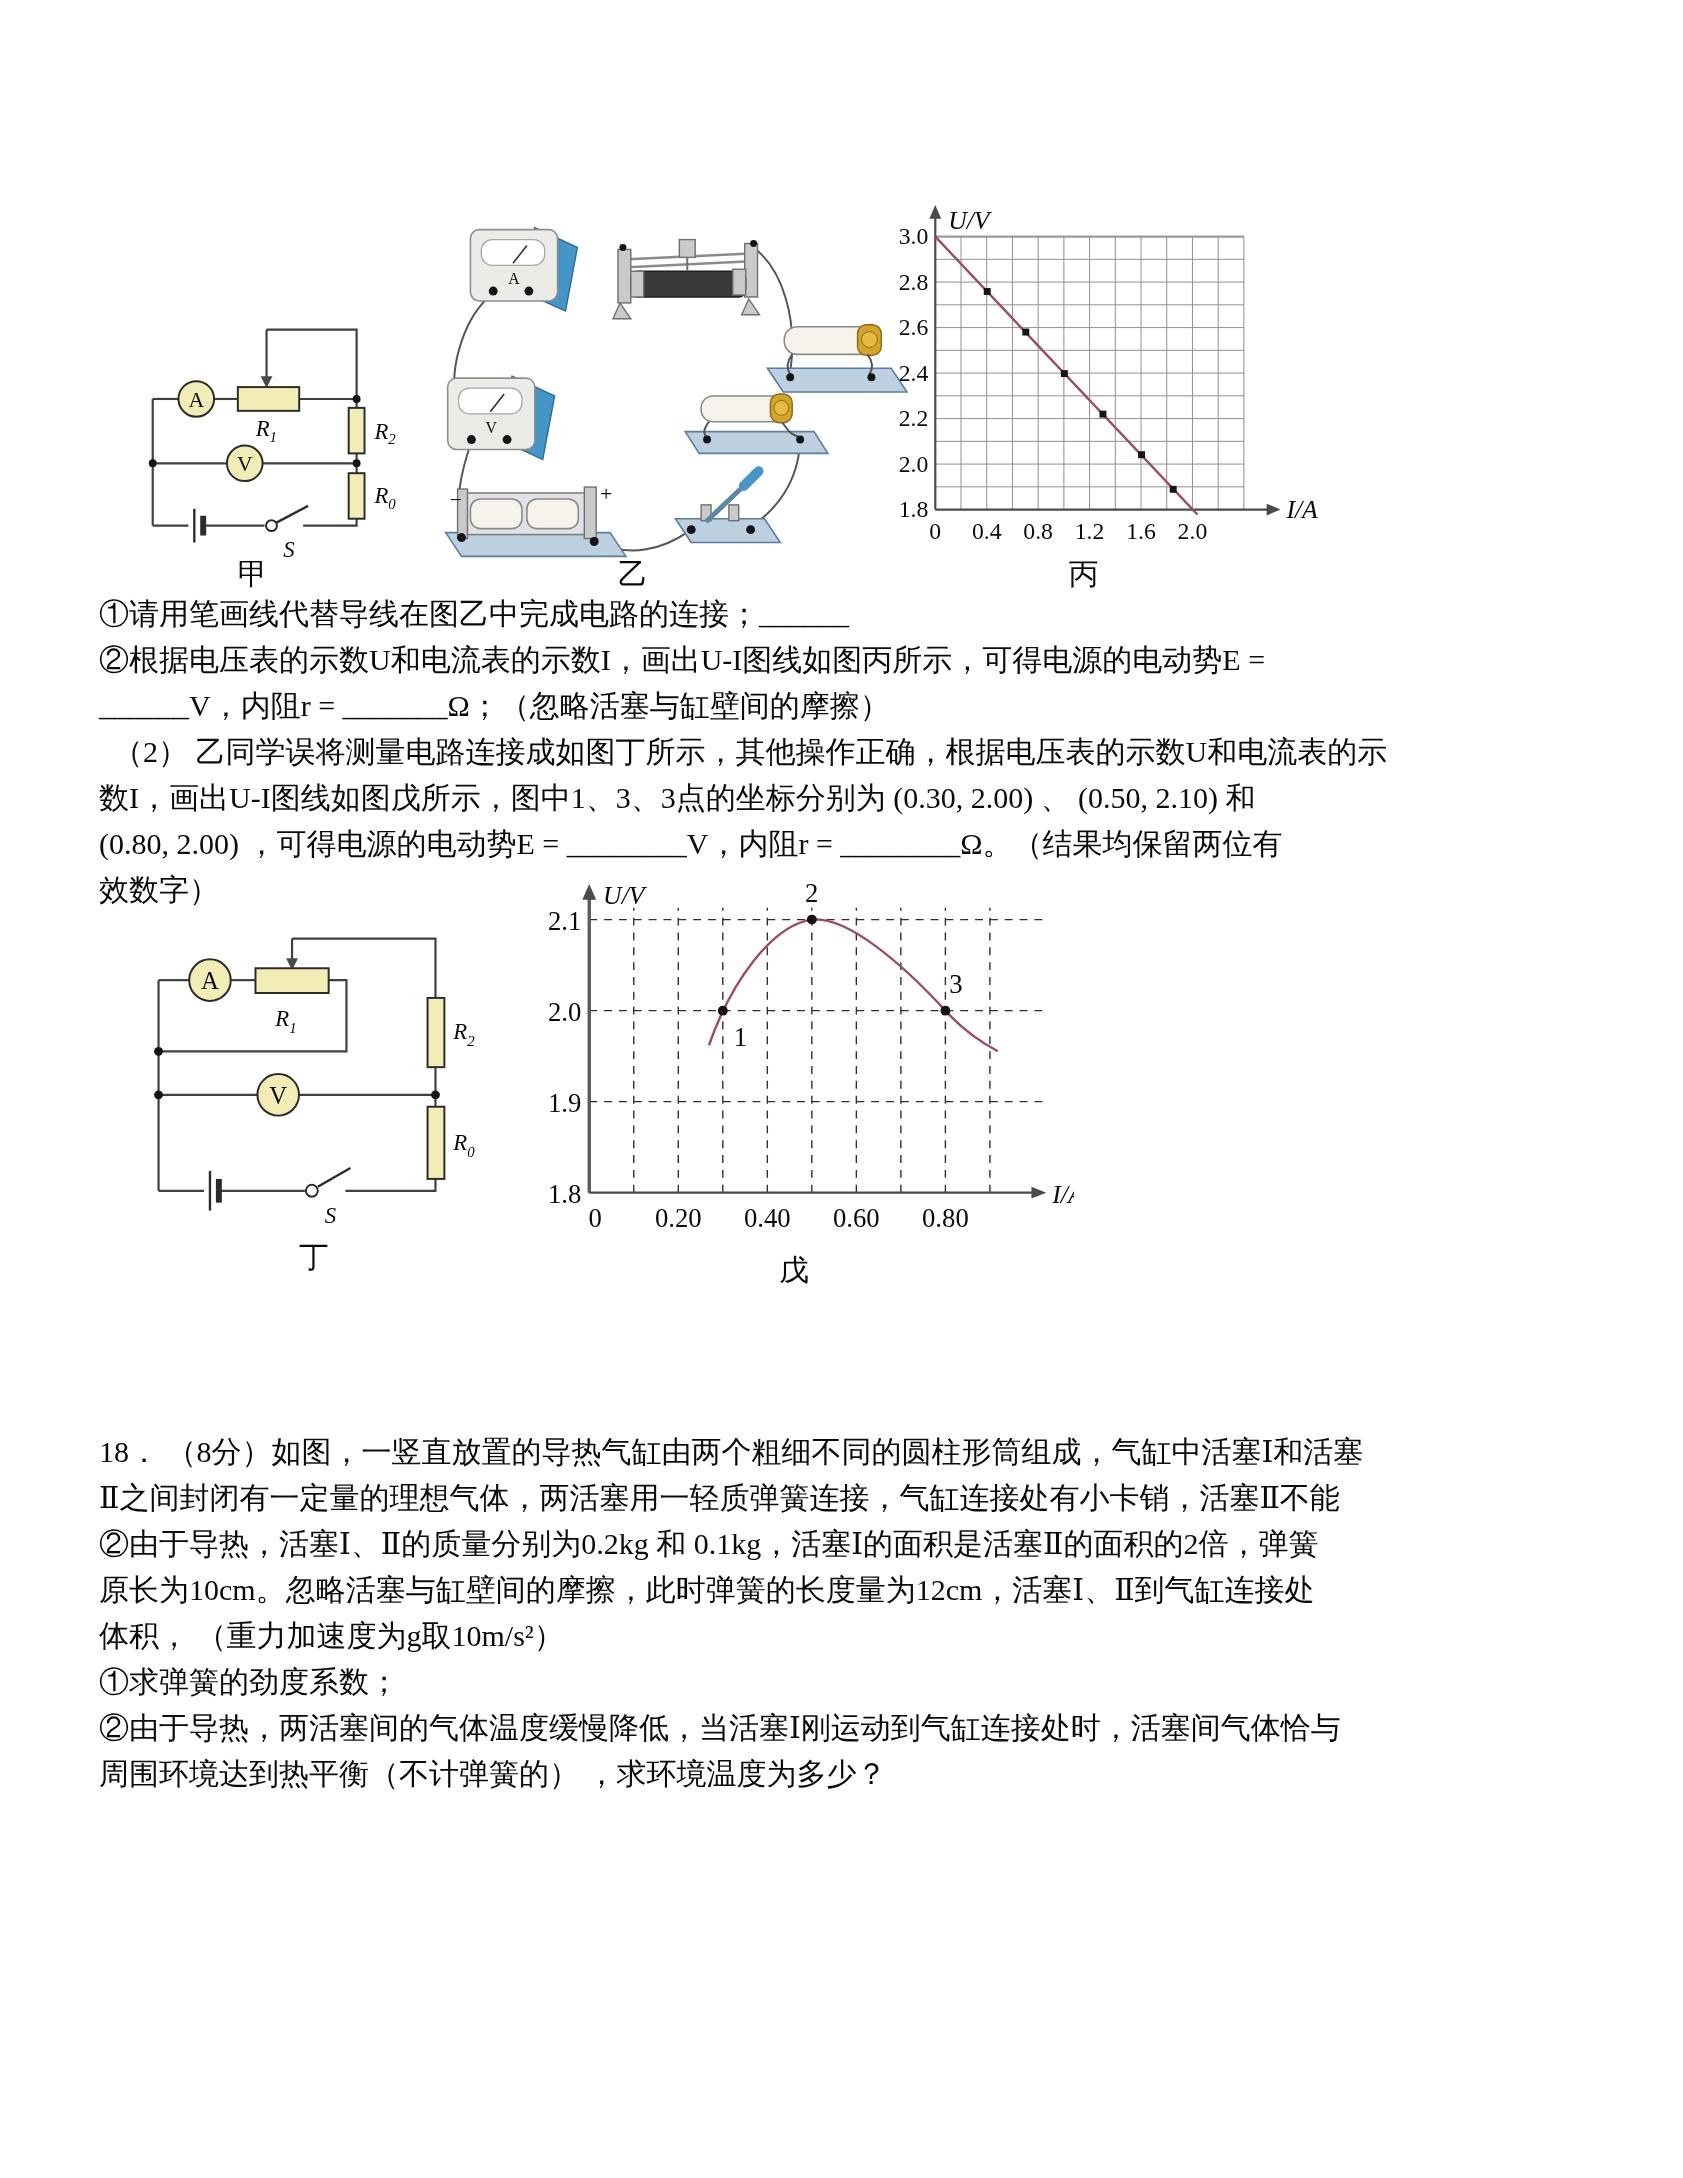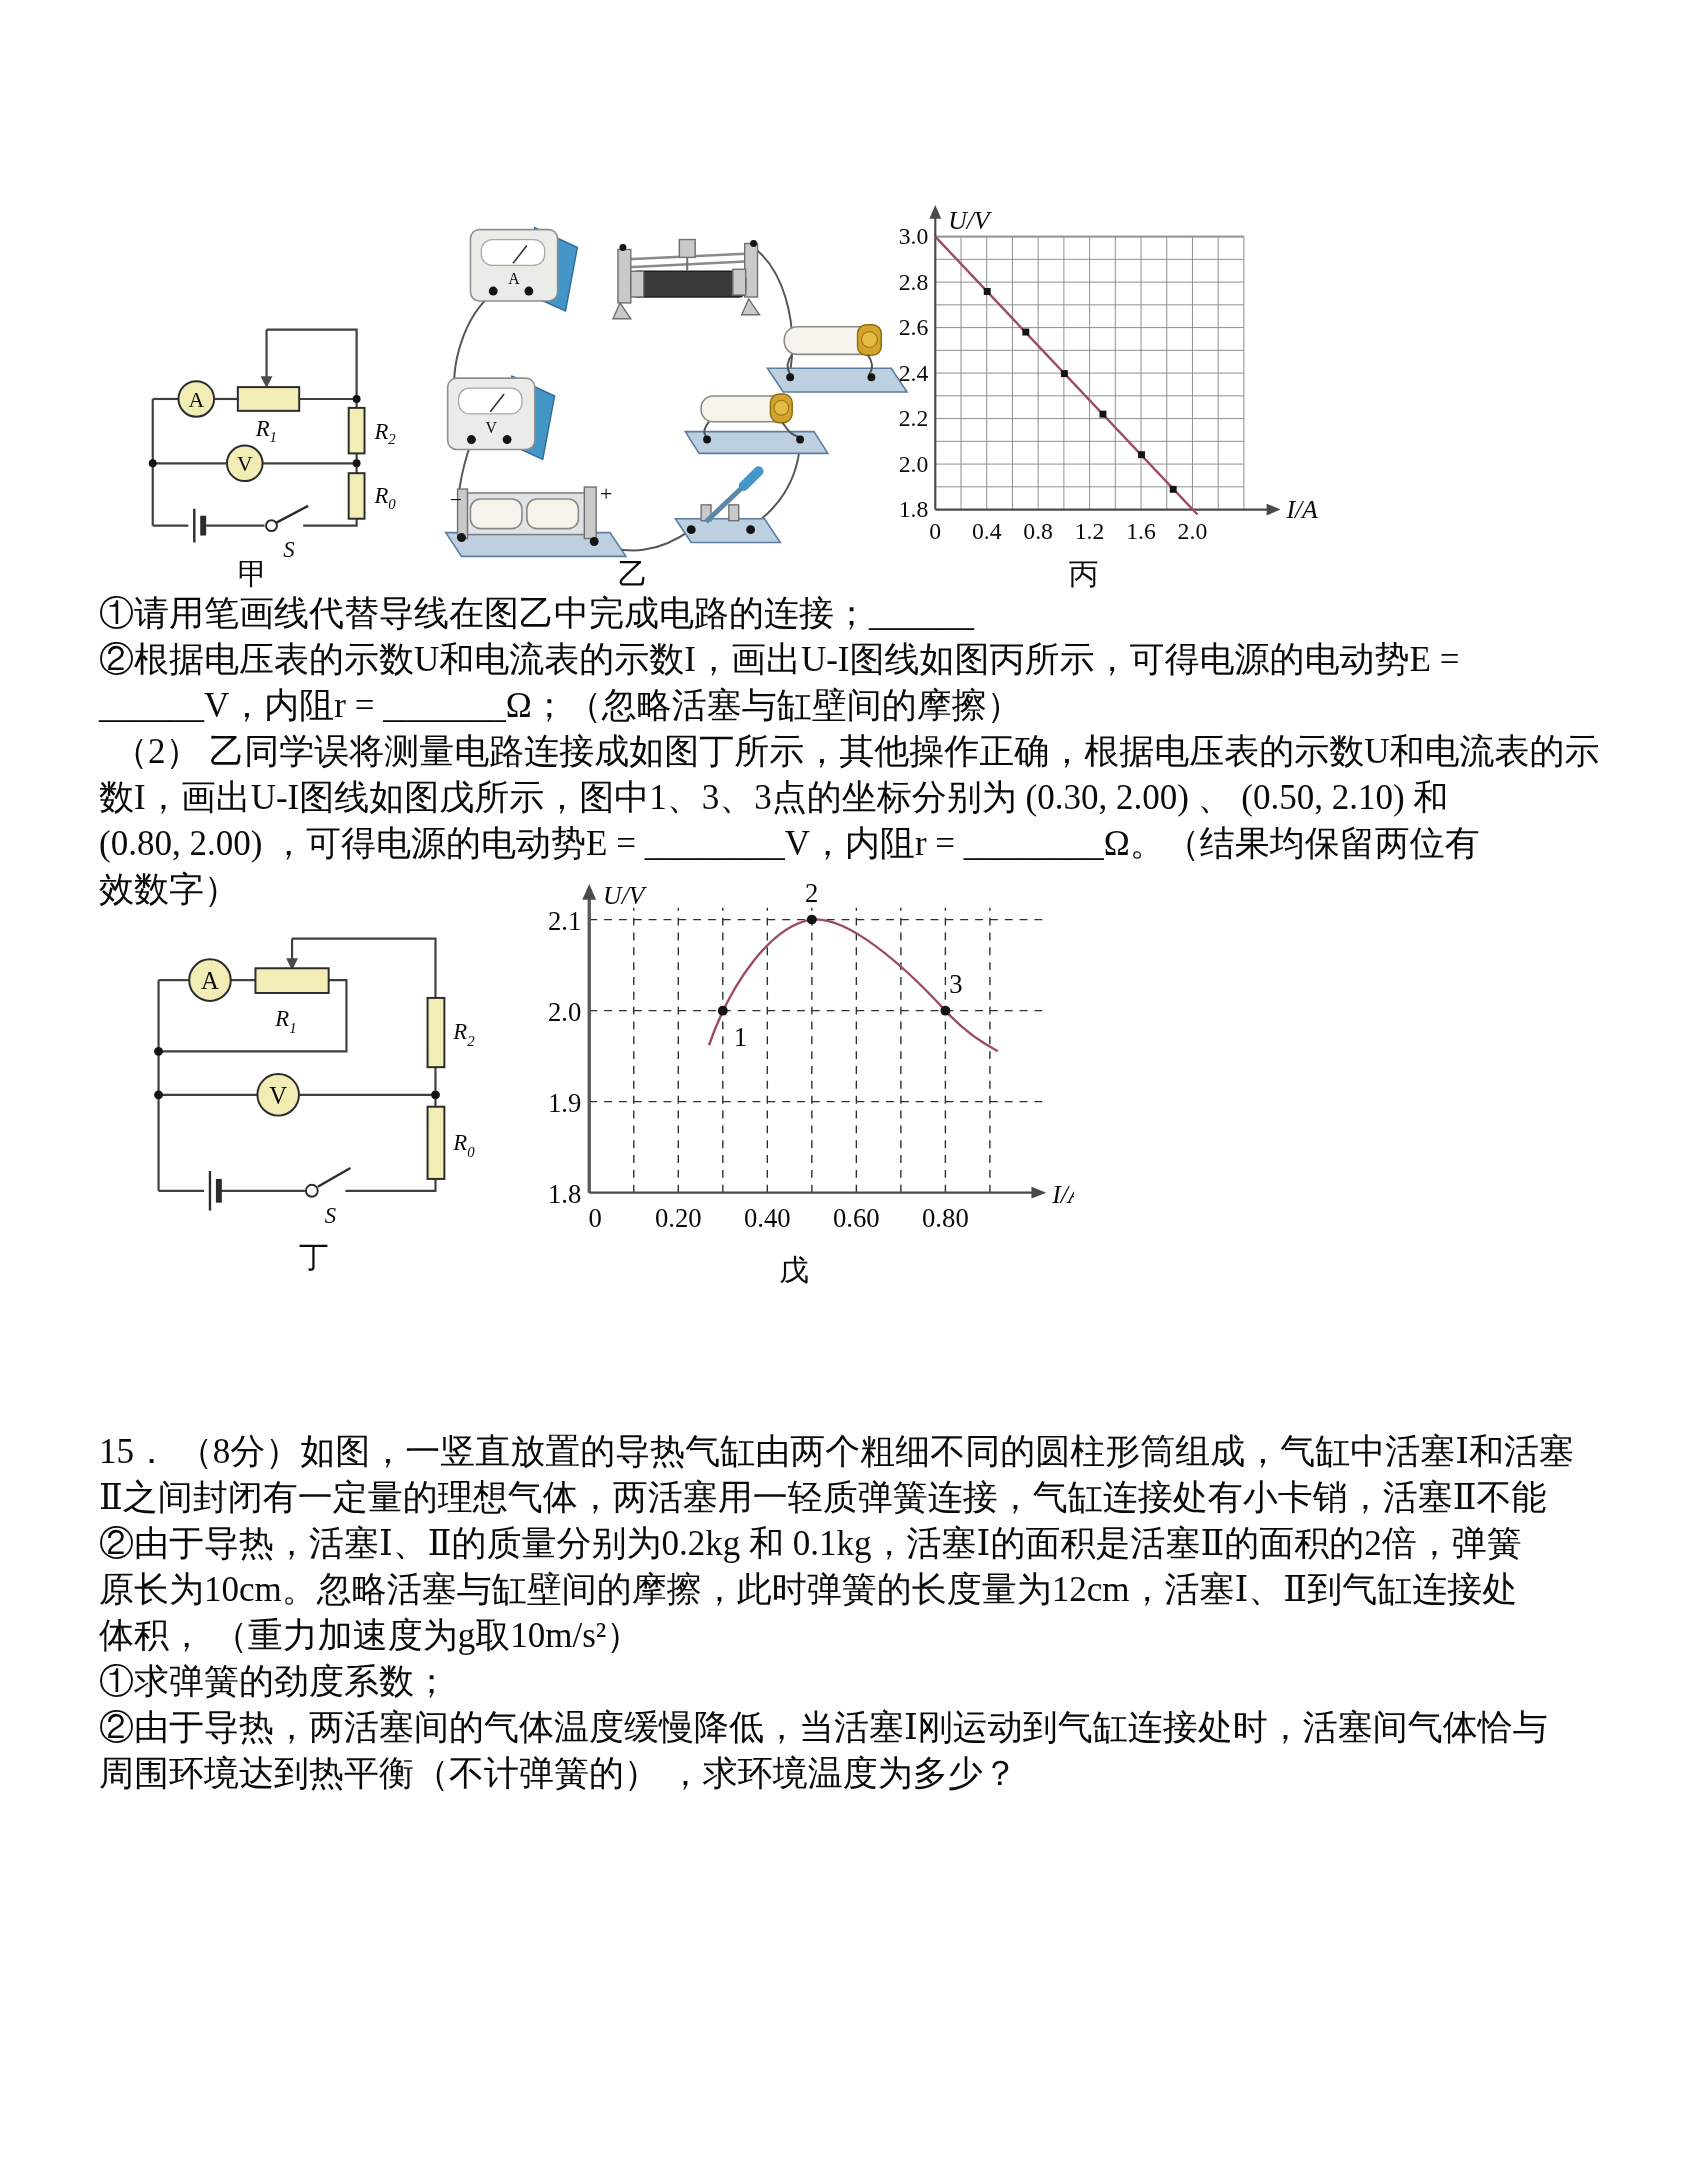--- a/index.html
+++ b/index.html
@@ -1,19 +1,19 @@
 <!DOCTYPE html>
 <html><head>
 <meta charset="utf-8">
 <style>
   html,body{margin:0;padding:0;background:#ffffff;}
   .page{position:relative;width:1683px;height:2178px;background:#ffffff;overflow:hidden;
         font-family:"Liberation Serif","DejaVu Serif",serif;color:#000;}
   .abs{position:absolute;}
-  .tblock p{margin:0;font-size:35px;line-height:46px;white-space:nowrap;color:#0a0a0a;}
+  .tblock p{margin:0;font-size:30px;line-height:46px;white-space:nowrap;color:#0a0a0a;}
   .tblock p.indent{padding-left:14px;}
   
   svg text{font-family:"Liberation Serif","DejaVu Serif",serif;fill:#0a0a0a;}
   .wire{stroke:#3f3f3f;stroke-width:2.2;fill:none;}
   .wire-thin{stroke:#555;stroke-width:2;fill:none;}
   .comp{fill:#f2edb5;stroke:#2b2b2b;stroke-width:2;}
   .dot{fill:#141414;stroke:none;}
   .grid{stroke:#8f8f8f;stroke-width:1;}
   .gridtop{stroke:#9a9a9a;stroke-width:2.4;}
   .axis{stroke:#4a4a4a;stroke-width:2.2;fill:none;}
@@ -337,21 +337,21 @@
       <text class="tick2" x="250" y="385" text-anchor="middle">0.40</text>
       <text class="tick2" x="340" y="385" text-anchor="middle">0.60</text>
       <text class="tick2" x="430" y="385" text-anchor="middle">0.80</text>
     </g>
     <text class="axlab" x="84" y="58" font-size="28">U/V</text>
     <text class="axlab" x="538" y="360" font-size="28">I/A</text>
     <text class="cap" x="262" y="438" font-size="34">戊</text>
   </svg>
 
   <div class="abs tblock" style="left:99px;top:1429px;width:1544px">
-    <p>15． （8分）如图，一竖直放置的导热气缸由两个粗细不同的圆柱形筒组成，气缸中活塞Ⅰ和活塞</p>
+    <p>18． （8分）如图，一竖直放置的导热气缸由两个粗细不同的圆柱形筒组成，气缸中活塞Ⅰ和活塞</p>
     <p>Ⅱ之间封闭有一定量的理想气体，两活塞用一轻质弹簧连接，气缸连接处有小卡销，活塞Ⅱ不能</p>
     <p>②由于导热，活塞Ⅰ、Ⅱ的质量分别为0.2kg 和 0.1kg，活塞Ⅰ的面积是活塞Ⅱ的面积的2倍，弹簧</p>
     <p>原长为10cm。忽略活塞与缸壁间的摩擦，此时弹簧的长度量为12cm，活塞Ⅰ、Ⅱ到气缸连接处</p>
     <p>体积， （重力加速度为g取10m/s²）</p>
     <p>①求弹簧的劲度系数；</p>
     <p>②由于导热，两活塞间的气体温度缓慢降低，当活塞Ⅰ刚运动到气缸连接处时，活塞间气体恰与</p>
     <p>周围环境达到热平衡（不计弹簧的） ，求环境温度为多少？</p>
   </div>
 
 </div>

